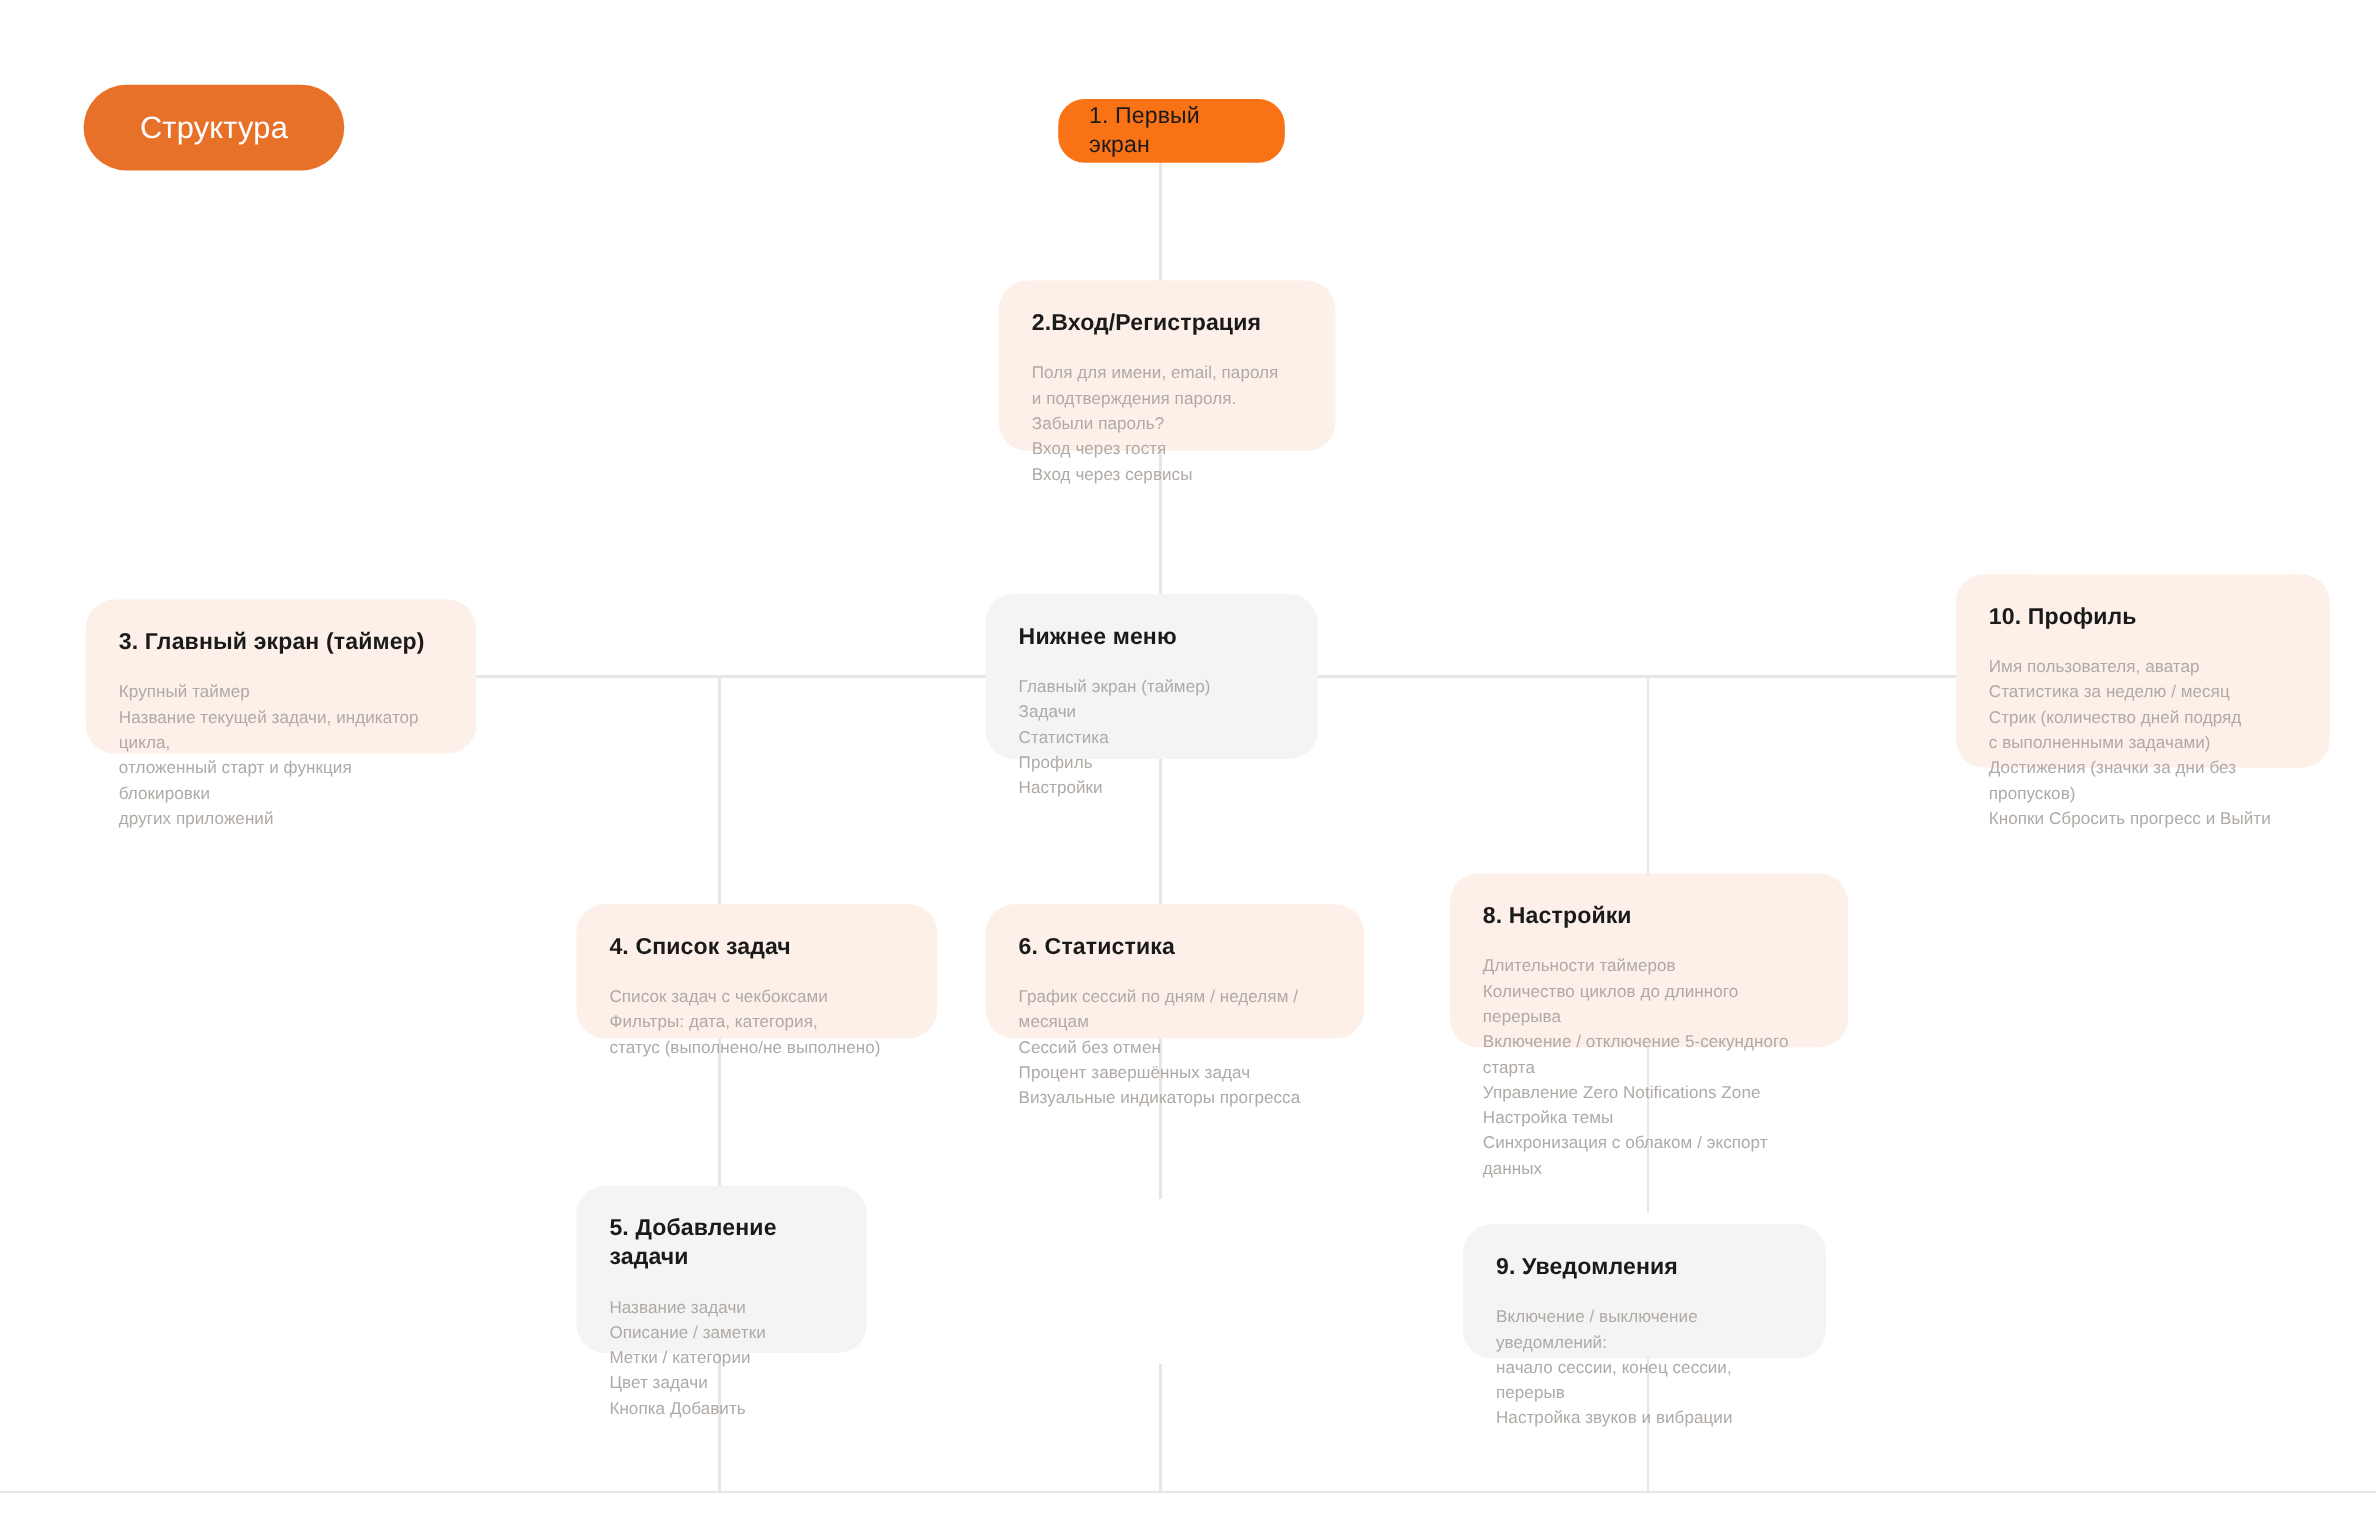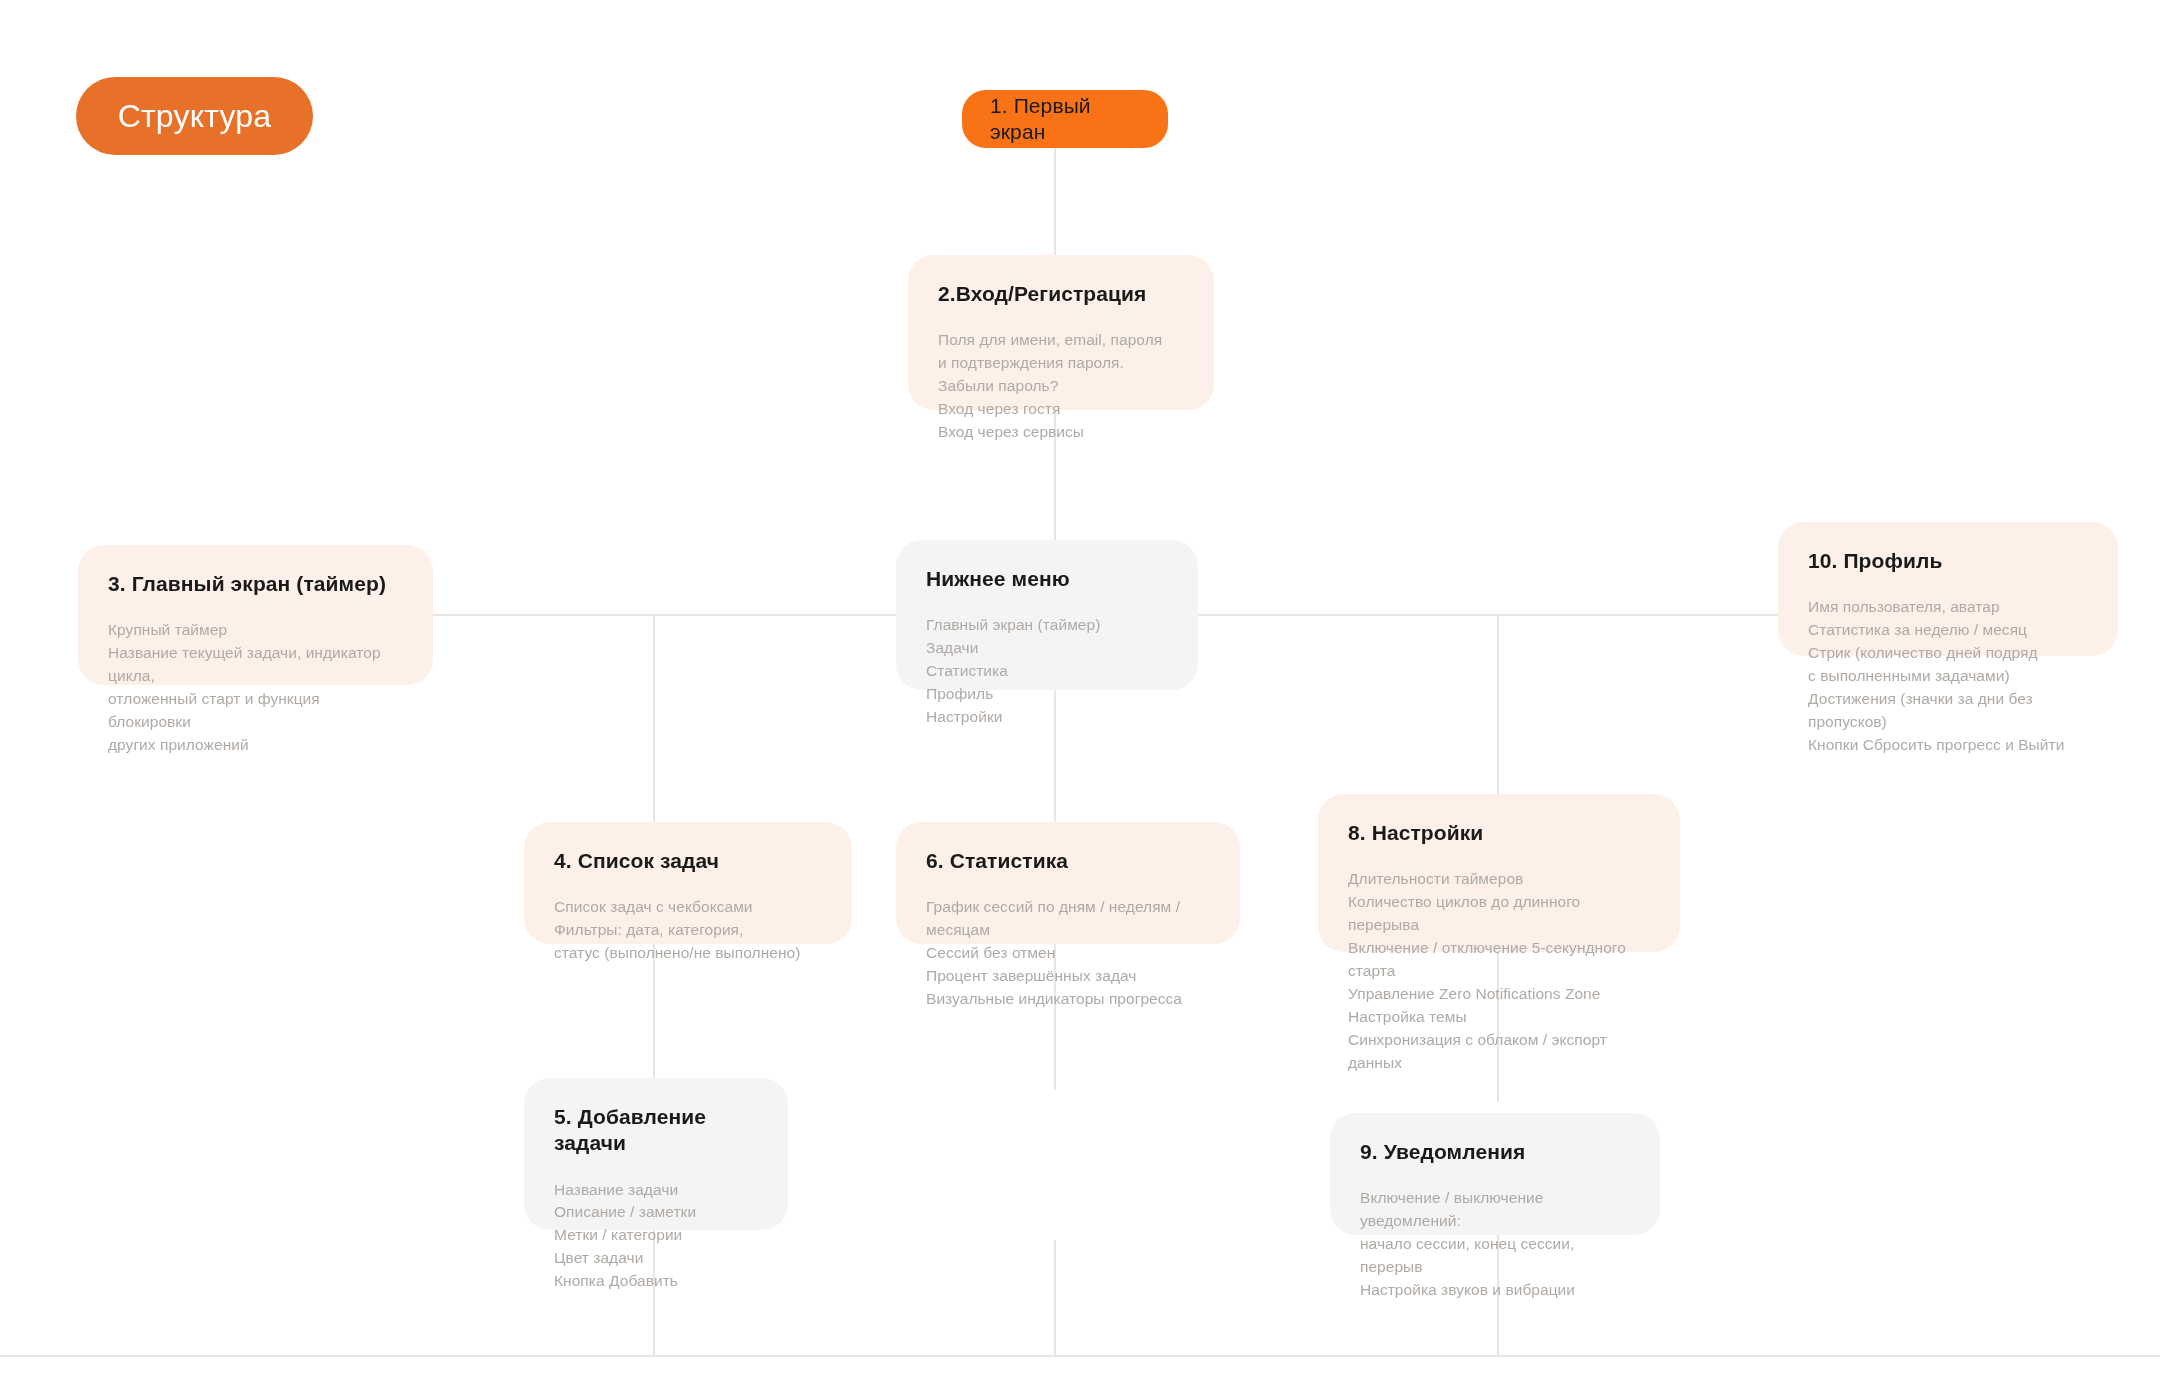--- a/index.html
+++ b/index.html
@@ -35,21 +35,21 @@
     left: 76px;
     top: 77px;
     width: 237px;
     height: 78px;
     border-radius: 40px;
     background: #E8712A;
     display: flex;
     align-items: center;
     justify-content: center;
     color: #FFFFFF;
-    font-size: 32px;
+    font-size: 28px;
     font-weight: 400;
     letter-spacing: 0.2px;
   }
 
   
   .card {
     position: absolute;
     border-radius: 26px;
     padding: 26px 30px 28px 30px;
   }
@@ -85,21 +85,21 @@
     padding: 0 28px;
   }
   .node-pill .card-title { font-weight: 400; font-size: 21px; }
 
   
   #node-first-screen { left: 962px; top: 90px;  width: 206px; height: 58px; }
 
   #node-auth      { left: 908px;  top: 255px;  width: 306px; height: 155px; }
   #node-main      { left: 78px;   top: 545px;  width: 355px; height: 140px; }
   #node-bottom-menu { left: 896px; top: 540px; width: 302px; height: 150px; }
-  #node-profile   { left: 1778px; top: 522px;  width: 340px; height: 134px; }
+  #node-profile   { left: 1778px; top: 522px;  width: 340px; height: 176px; }
 
   #node-tasks     { left: 524px;  top: 822px;  width: 328px; height: 122px; }
   #node-stats     { left: 896px;  top: 822px;  width: 344px; height: 122px; }
   #node-settings  { left: 1318px; top: 794px;  width: 362px; height: 158px; }
 
   #node-add-task  { left: 524px;  top: 1078px; width: 264px; height: 152px; }
   #node-history   { left: 934px;  top: 1088px; width: 266px; height: 152px; }
   #node-notify    { left: 1330px; top: 1113px; width: 330px; height: 122px; }
 </style>
 </head>

